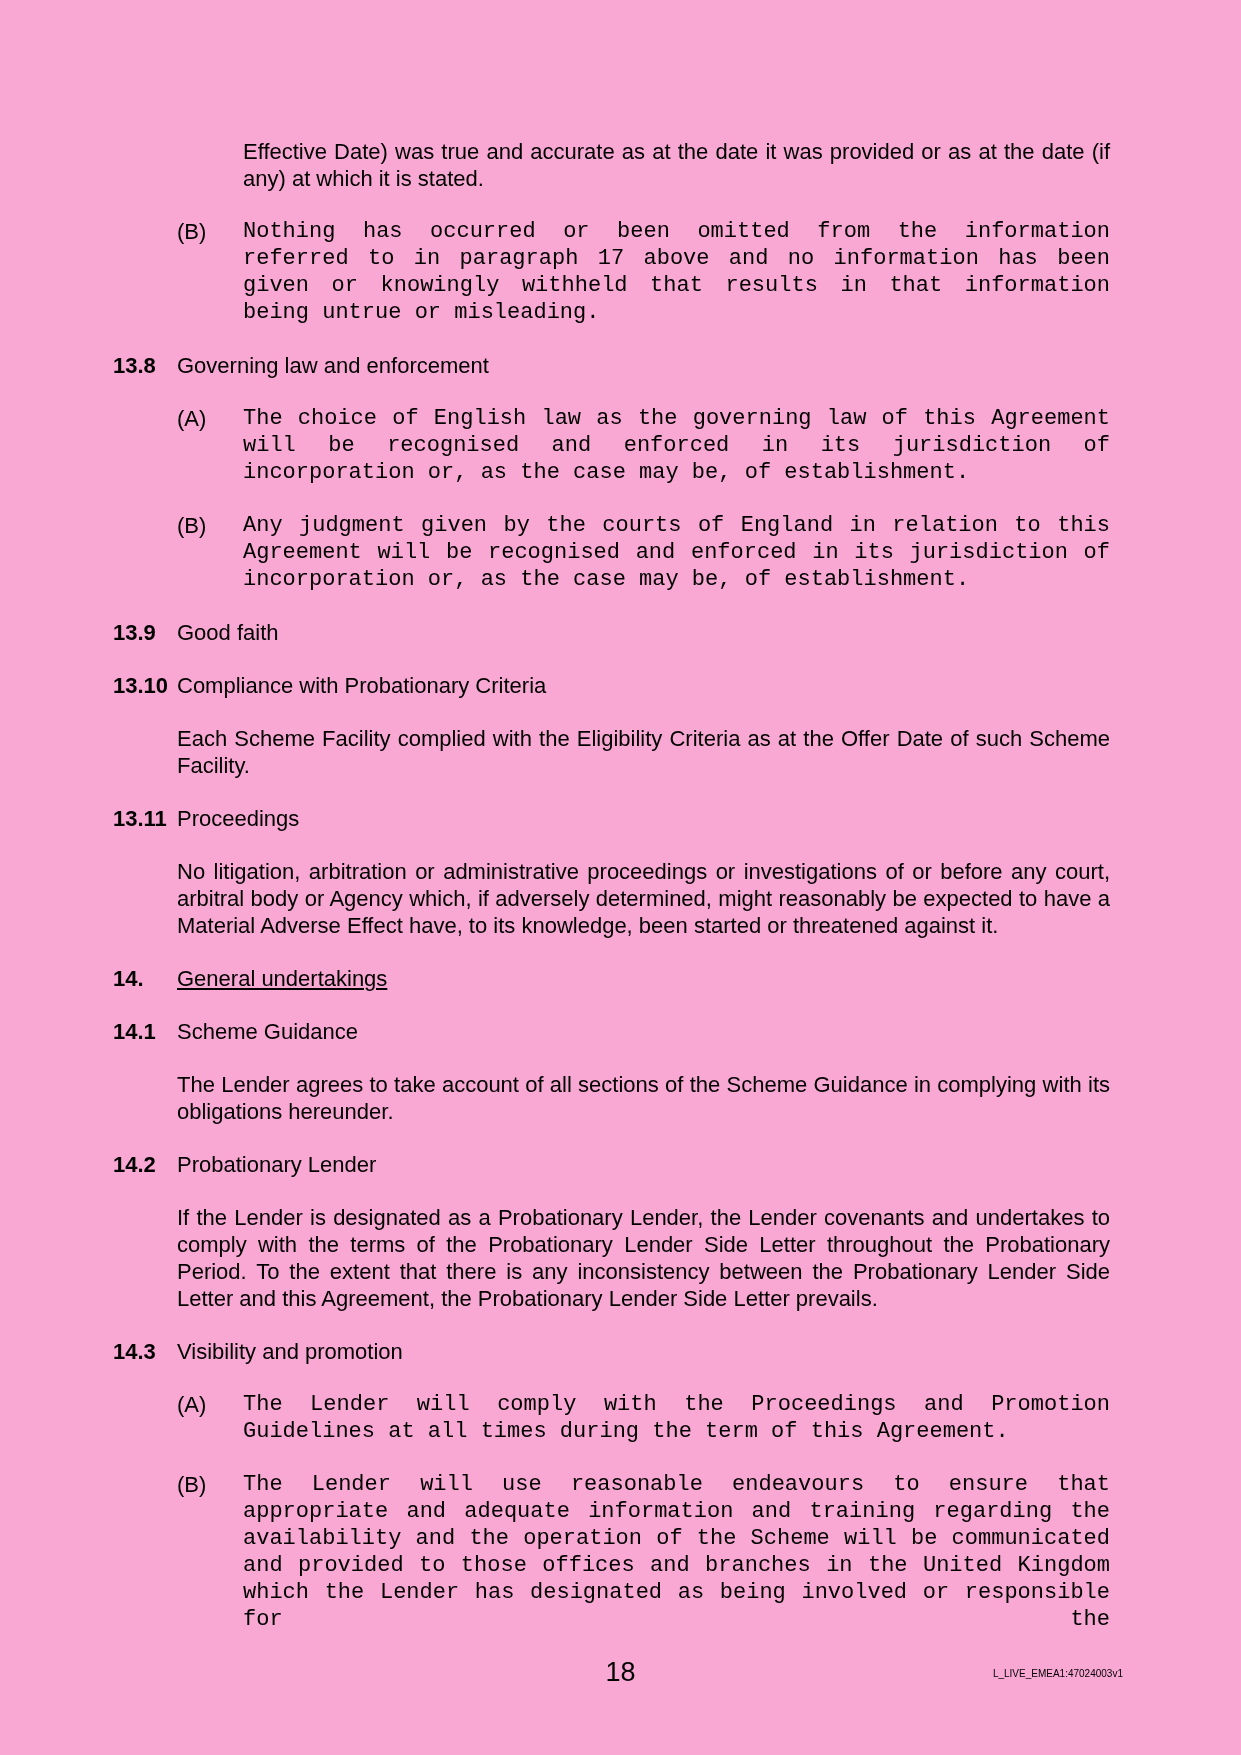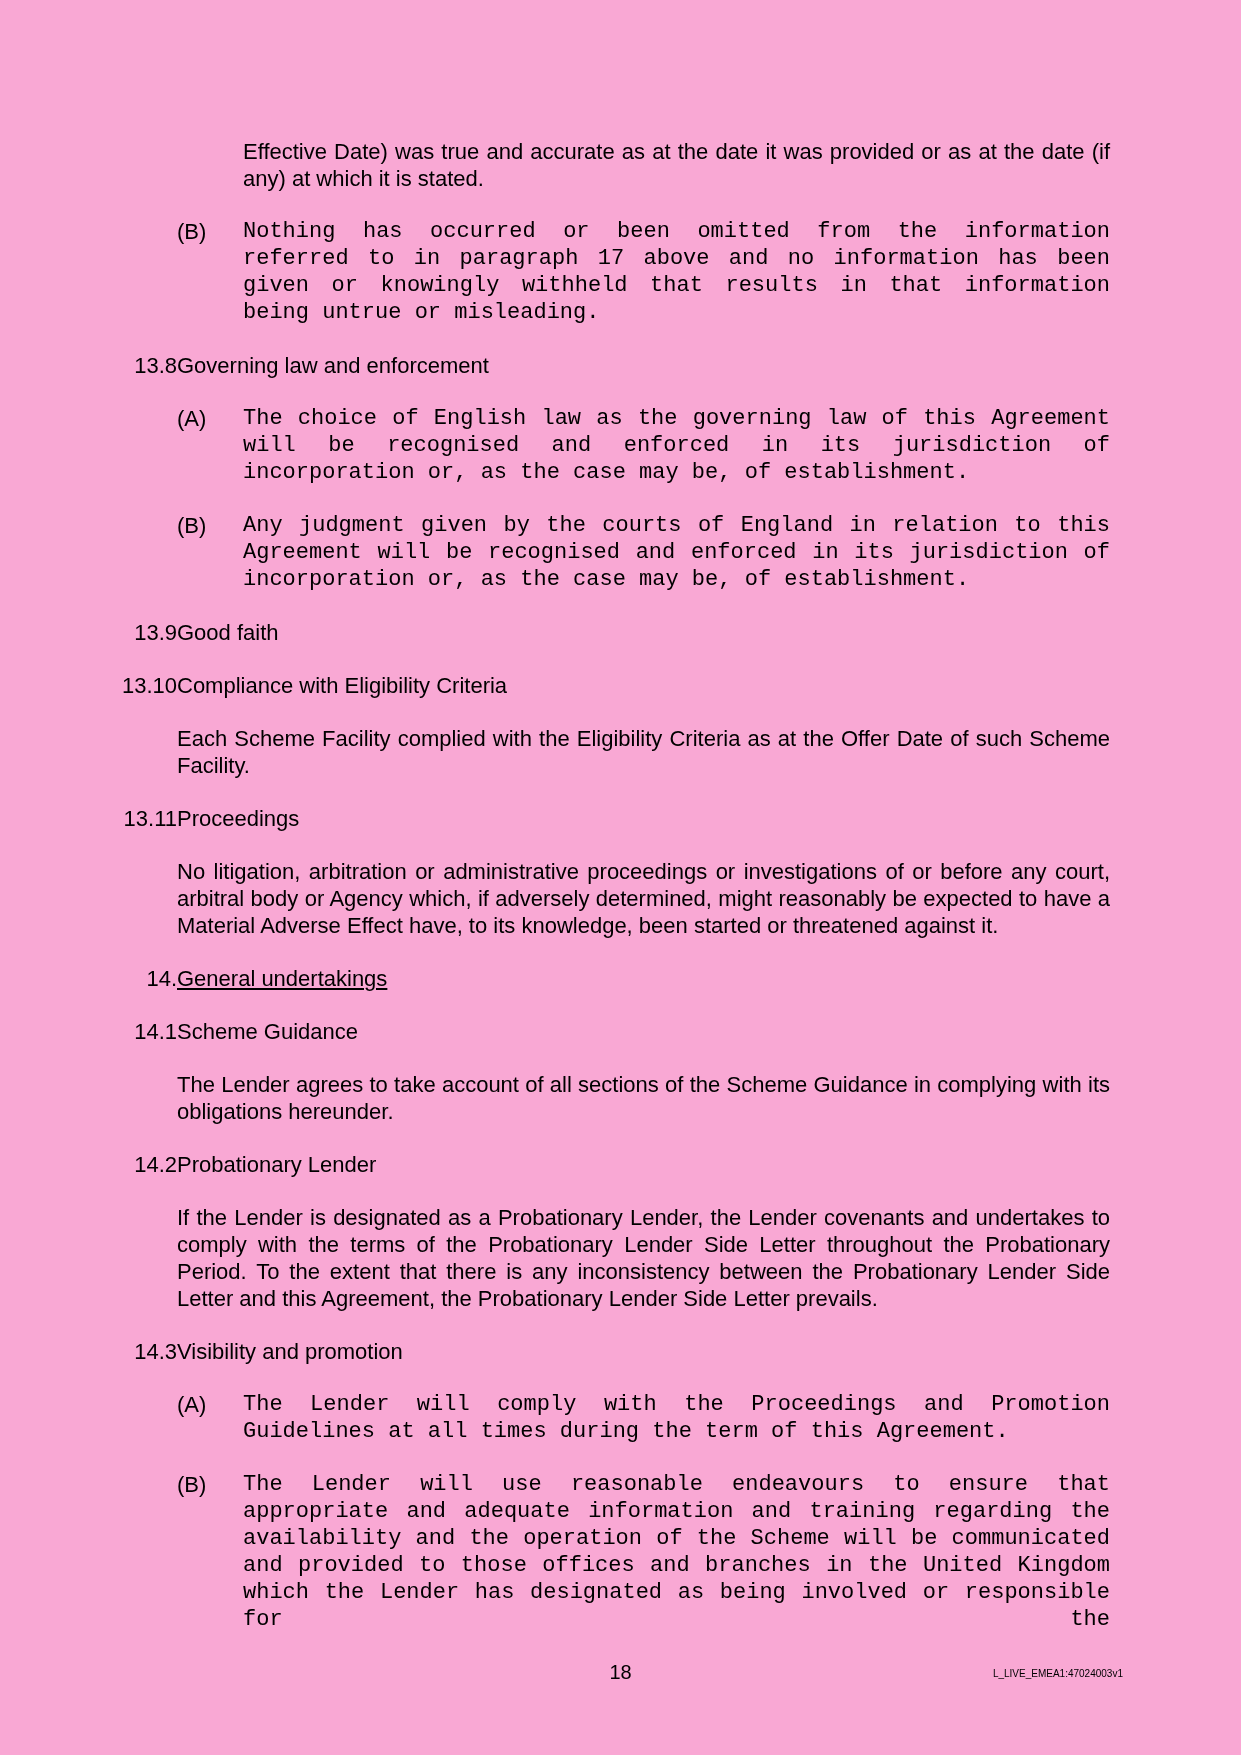--- a/index.html
+++ b/index.html
@@ -23,21 +23,21 @@
     position: absolute;
     top: 138px;
     left: 113px;
     width: 997px;
   }
 
   .block { margin: 0 0 26px 0; }
 
   
   .heading { display: flex; }
-  .heading .num  { flex: 0 0 64px; font-weight: normal; text-align: right; }
+  .heading .num  { flex: 0 0 64px; font-weight: bold; }
   .heading .title { font-weight: normal; }
   .title.underline { text-decoration: underline; }
 
   
   .body-text {
     margin-left: 64px;
     text-align: justify;
   }
 
   
@@ -53,21 +53,21 @@
 
   
   .justify-last { text-align-last: justify; }
 
   .footer-page-number {
     position: absolute;
     top: 1660px;
     left: 0;
     width: 100%;
     text-align: center;
-    font-size: 20px;
+    font-size: 27px;
     line-height: 24px;
   }
 
   .footer-doc-id {
     position: absolute;
     top: 1665px;
     right: 118px;
     font-size: 10px;
     line-height: 18px;
   }
@@ -101,21 +101,21 @@
     </div>
 
     <div class="block heading">
       <span class="num">13.9</span>
       <span class="title">Good faith</span>
     </div>
 
 
     <div class="block heading">
       <span class="num">13.10</span>
-      <span class="title">Compliance with Eligibility Criteria</span>
+      <span class="title">Compliance with Probationary Criteria</span>
     </div>
 
     <p class="block body-text">Each Scheme Facility complied with the Eligibility Criteria as at the Offer Date of such Scheme Facility.</p>
 
     <div class="block heading">
       <span class="num">13.11</span>
       <span class="title">Proceedings</span>
     </div>
 
     <p class="block body-text">No litigation, arbitration or administrative proceedings or investigations of or before any court, arbitral body or Agency which, if adversely determined, might reasonably be expected to have a Material Adverse Effect have, to its knowledge, been started or threatened against it.</p>

